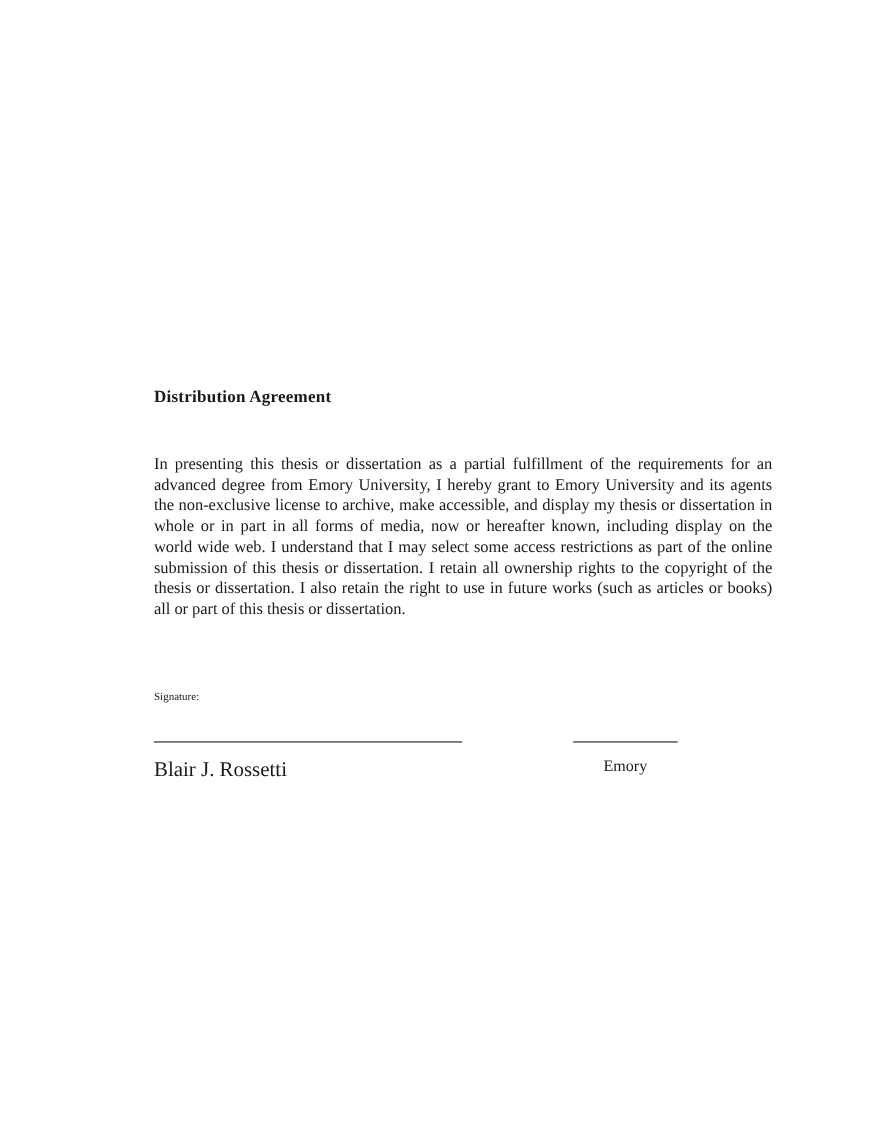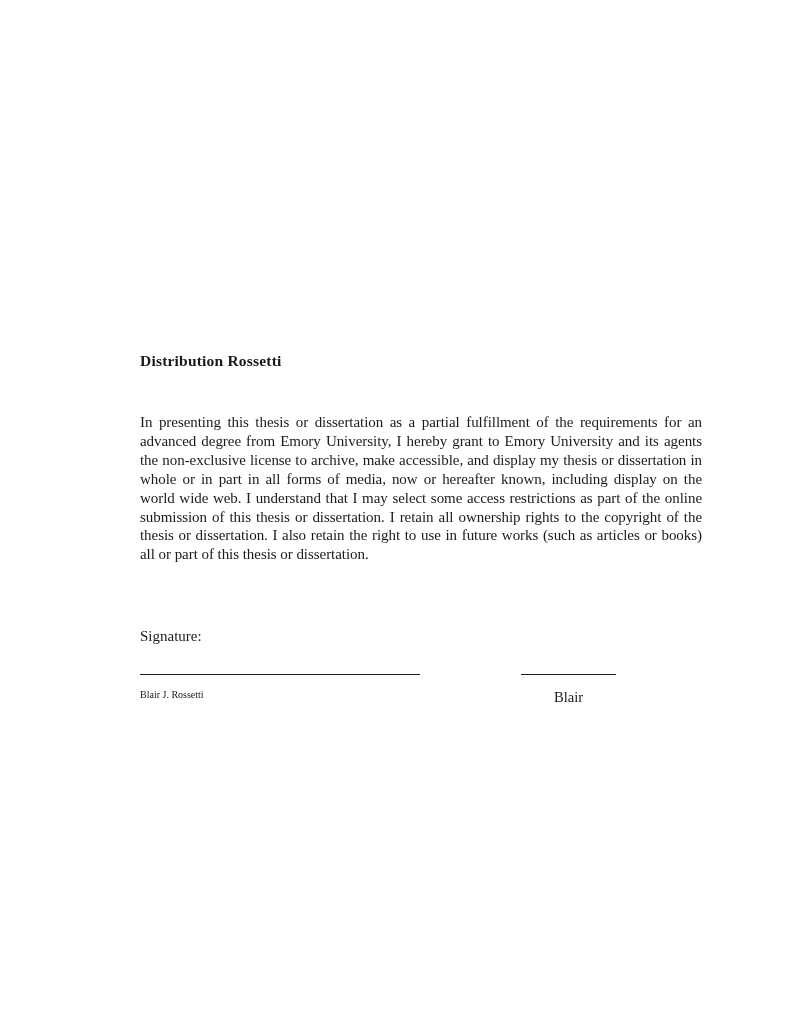--- a/index.html
+++ b/index.html
@@ -36,55 +36,55 @@
     width: 562px;
     font-size: 15px;
     line-height: 18.9px;
     text-align: justify;
     letter-spacing: -0.05px;
   }
   .sig-label {
     position: absolute;
     left: 140px;
     top: 628px;
-    font-size: 15px;
+    font-size: 10px;
   }
   .sig-line {
     position: absolute;
     top: 674px;
     border-top: 1px solid var(--text-color);
     height: 0;
   }
   .sig-line.long  { left: 140px; width: 280px; }
   .sig-line.short { left: 521px; width: 95px; }
   .signer {
     position: absolute;
     left: 140px;
     top: 689px;
-    font-size: 10px;
+    font-size: 19px;
   }
   .date {
     position: absolute;
     left: 521px;
     top: 689px;
     width: 95px;
     text-align: center;
     font-size: 14.6px;
   }
 </style>
 </head>
 <body>
 
 <div class="page">
-  <h1 class="heading">Distribution Rossetti</h1>
+  <h1 class="heading">Distribution Agreement</h1>
 
   <p class="body-text">In presenting this thesis or dissertation as a partial fulfillment of the requirements for an advanced degree from Emory University, I hereby grant to Emory University and its agents the non-exclusive license to archive, make accessible, and display my thesis or dissertation in whole or in part in all forms of media, now or hereafter known, including display on the world wide web. I understand that I may select some access restrictions as part of the online submission of this thesis or dissertation.  I retain all ownership rights to the copyright of the thesis or dissertation.  I also retain the right to use in future works (such as articles or books) all or part of this thesis or dissertation.</p>
 
   <div class="sig-label">Signature:</div>
 
   <div class="sig-line long"></div>
 
   <div class="sig-line short"></div>
 
   <div class="signer">Blair J. Rossetti</div>
 
-  <div class="date">Blair</div>
+  <div class="date">Emory</div>
 </div>
 
 </body></html>

